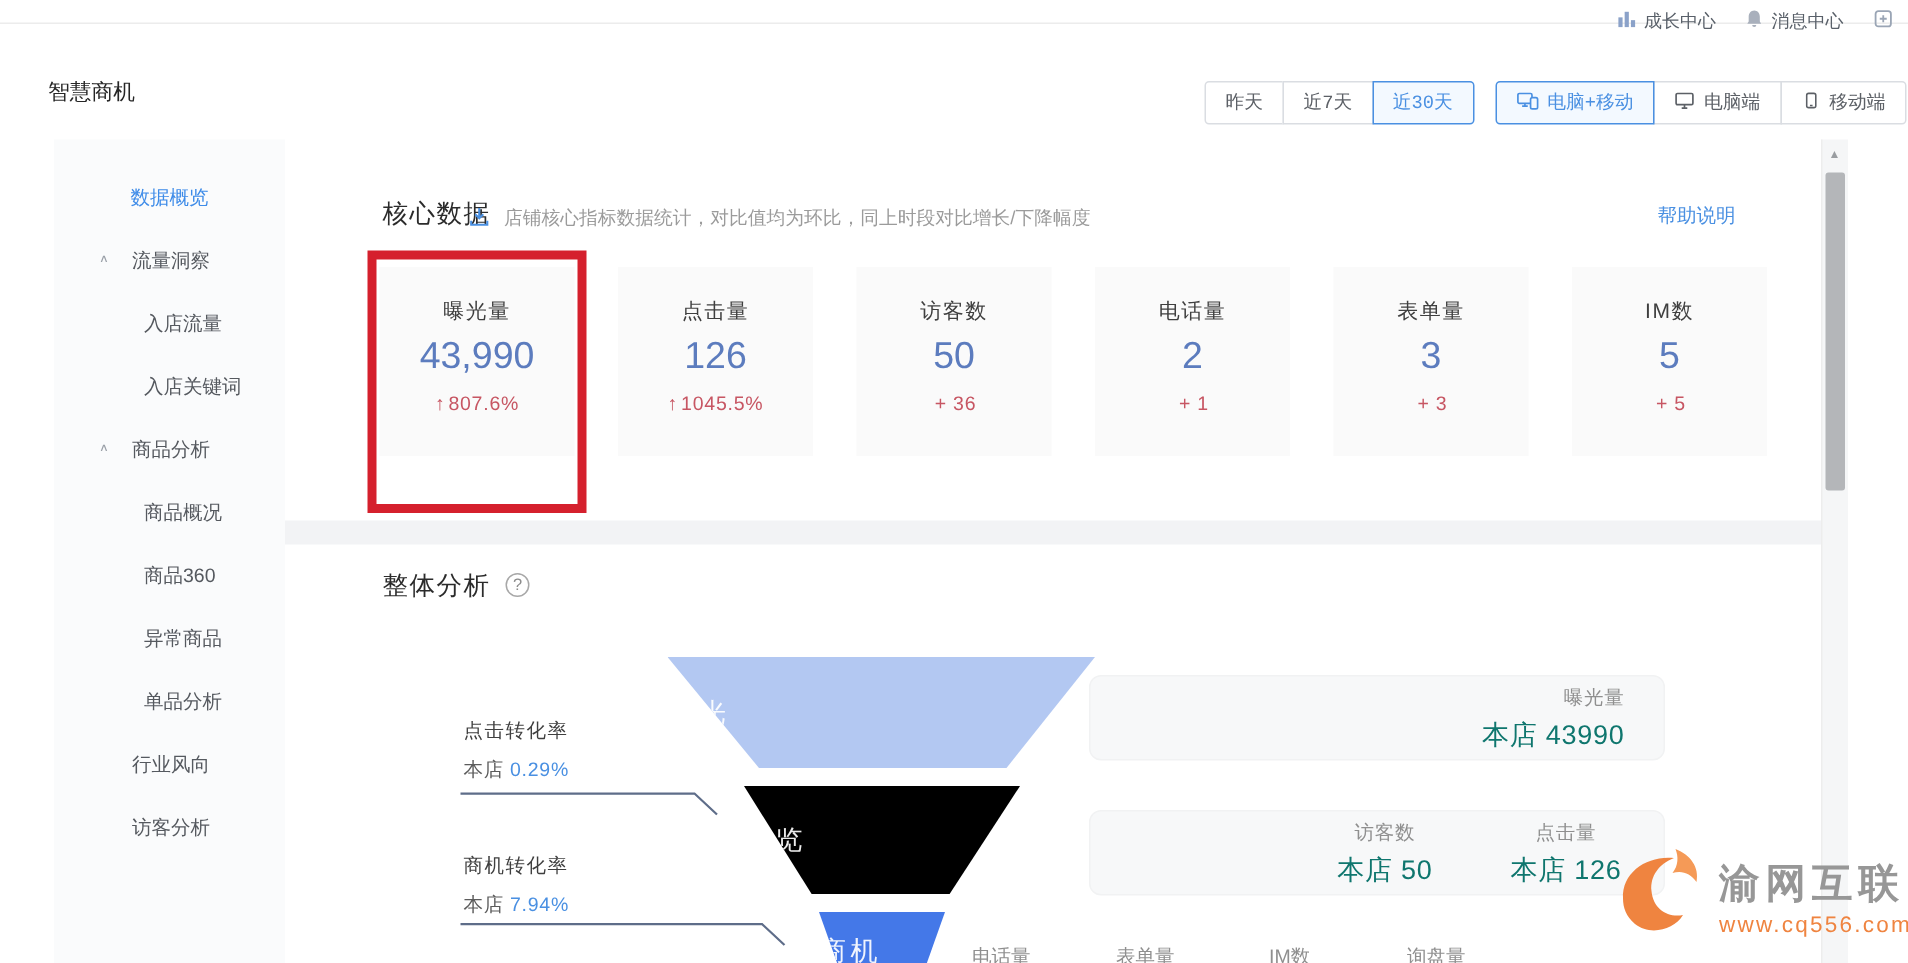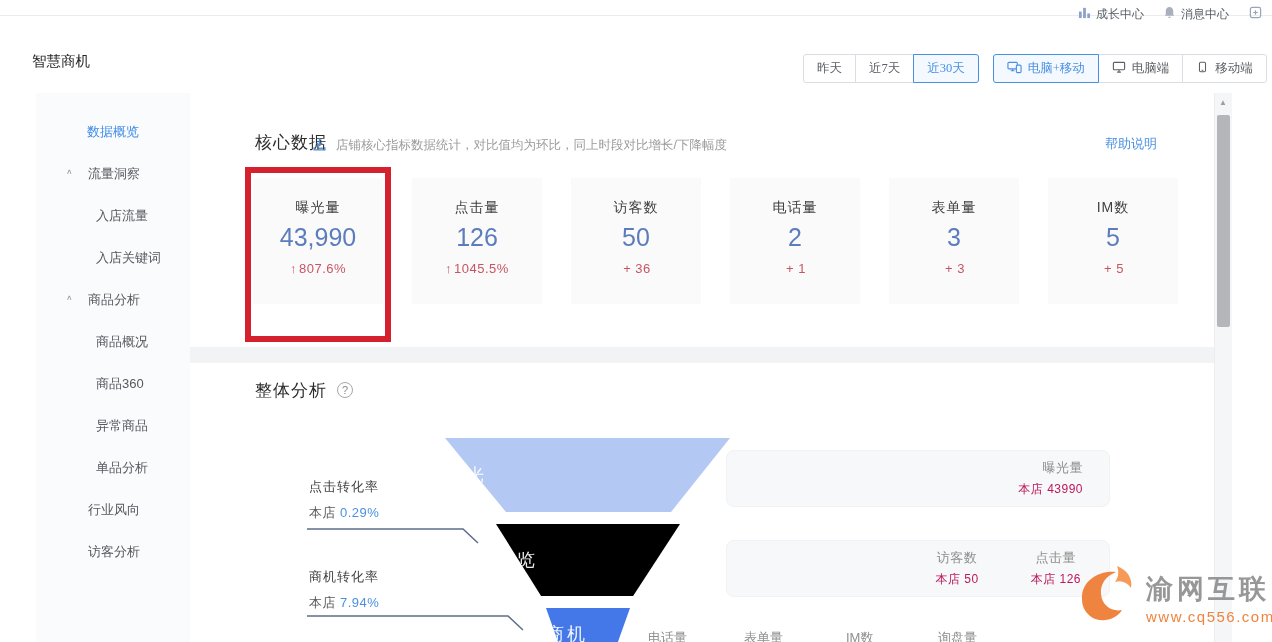--- a/index.html
+++ b/index.html
@@ -16,21 +16,21 @@
   .tb-partial { left:1249px; top:-2px; }
 
   
   .page-title { position:absolute; left:32px; top:52px; font-size:14.5px; color:#262626; }
 
   
   .filters { position:absolute; left:803px; top:54px; display:flex; gap:14px; z-index:4; }
   .seg { display:flex; }
   .seg button { height:29px; padding:0 13px; background:#fff; border:1px solid #dadde2;
     color:#5c6066; font-size:12.5px; margin-left:-1px; display:flex; align-items:center;
-    gap:6px; cursor:pointer; font-family:Liberation Serif, serif; white-space:nowrap;text-align:center; }
+    gap:6px; cursor:pointer; font-family:Liberation Mono, monospace; white-space:nowrap;text-align:center; }
   .seg button:first-child { margin-left:0; border-radius:3px 0 0 3px; }
   .seg button:last-child { border-radius:0 3px 3px 0; }
   .seg button.active { color:#4a90e2; border-color:#4a90e2; background:#f3f9ff;
     position:relative; z-index:2; }
   .seg svg { flex:0 0 auto; }
 
   
   .sidebar { position:absolute; left:36px; top:93px; width:154px; height:549px;
     background:#fafbfc; padding-top:18px; }
   .side-item { position:relative; height:42px; display:flex; align-items:center;
@@ -94,21 +94,21 @@
     padding-top:14px; }
 
   .panel { position:absolute; background:#f7f8f9; border:1px solid #f1f2f3;
     border-radius:8px; }
   .panel1 { left:726px; top:450px; width:384px; height:57px; display:flex;
     flex-direction:column; justify-content:center; align-items:flex-end;
     padding-right:26px; }
   .panel2 { left:726px; top:540px; width:384px; height:57px; display:flex;
     justify-content:flex-end; align-items:center; gap:52px; padding-right:28px; }
   .p-label { font-size:13px; color:#8f8f8f; letter-spacing:.5px; }
-  .p-value { font-size:12px; color:#be185d; margin-top:4px; letter-spacing:.5px; }
+  .p-value { font-size:18px; color:#0f766e; margin-top:4px; letter-spacing:.5px; }
   .p2col { text-align:center; }
 
   .p3-label { position:absolute; top:629px; font-size:13px; color:#8f8f8f; }
   .p3-0 { left:648px; } .p3-1 { left:744px; } .p3-2 { left:846px; } .p3-3 { left:938px; }
 
   
   .watermark { position:absolute; left:1072px; top:563px; display:flex; gap:4px;
     z-index:25; align-items:flex-start; }
   .wm-text { margin-top:8px; }
   .wm-name { font-size:27px; font-weight:bold; color:#979797; letter-spacing:4px;

